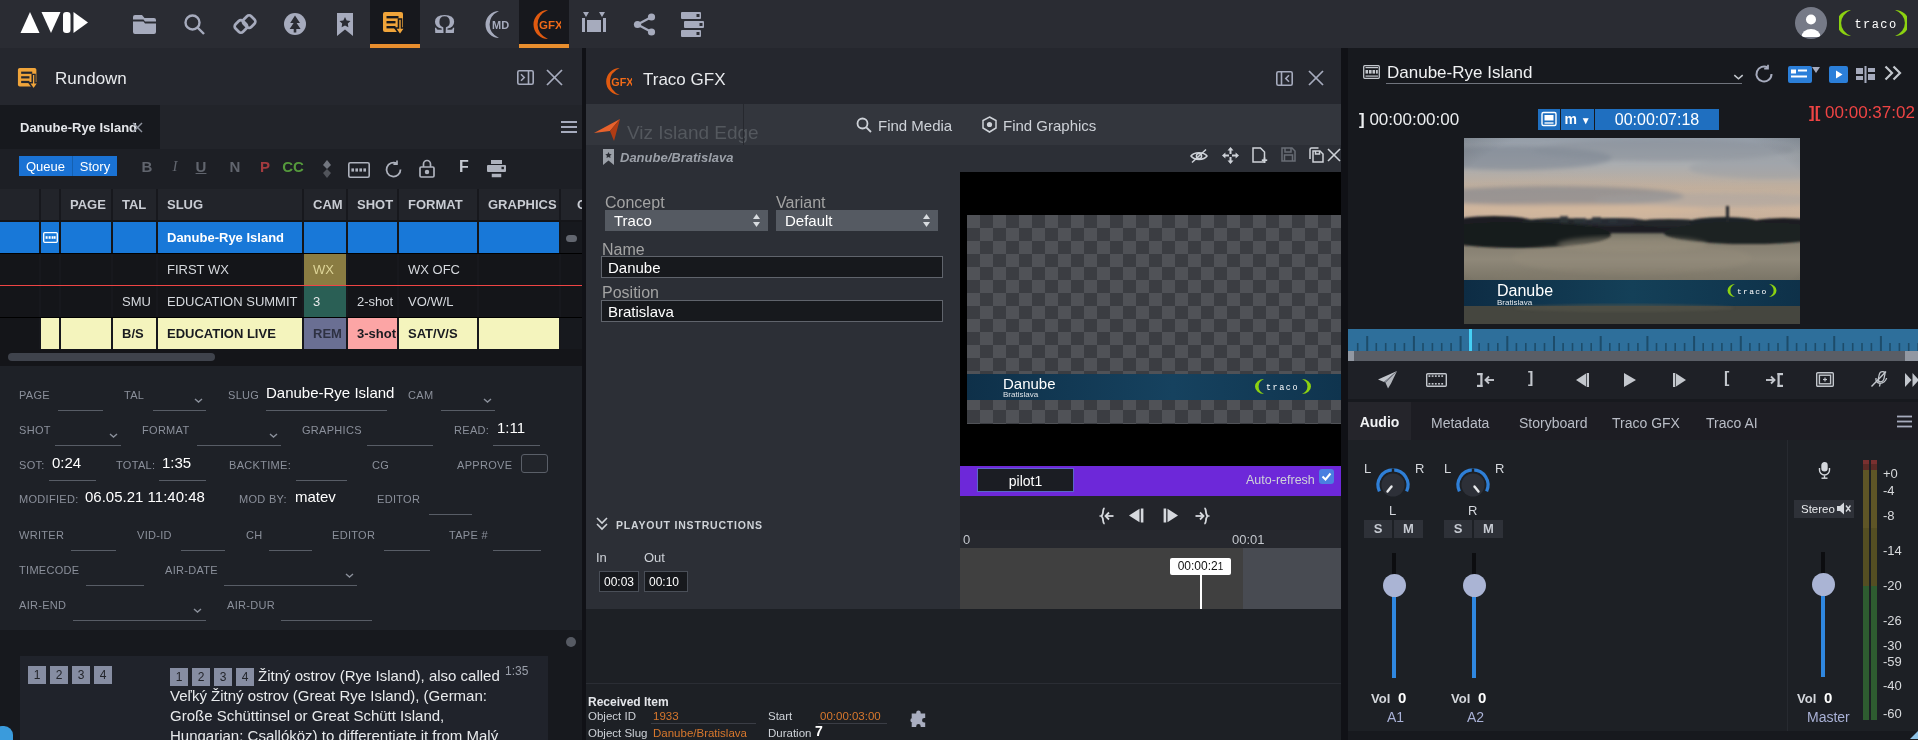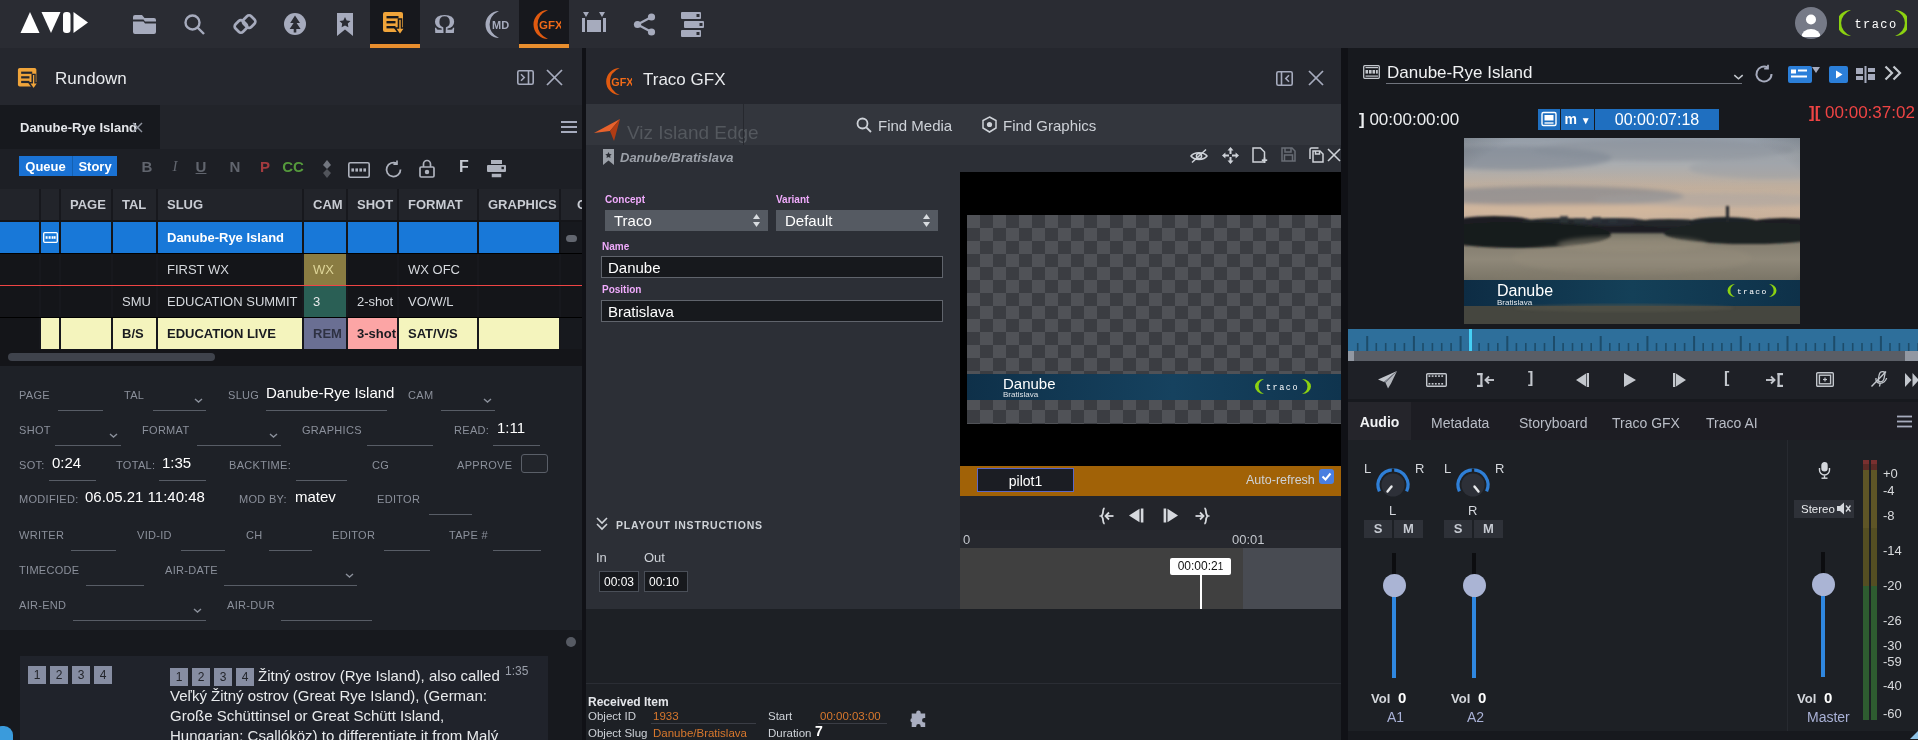--- a/index.html
+++ b/index.html
@@ -17,21 +17,21 @@
 
 #leftp  { position:absolute; left:0;    top:48px; width:582px;  height:692px; background:#17191e; }
 #midp   { position:absolute; left:586px; top:48px; width:755px; height:692px; background:#1d2025; }
 #rightp { position:absolute; left:1348px; top:48px; width:570px; height:692px; background:#17191e; }
 
 
 #lp-header { position:absolute; left:0; top:0; width:582px; height:57px; background:#25272e; }
 #lp-tabrow { position:absolute; left:0; top:57px; width:582px; height:44px; background:#22242a; }
 #lp-tab { position:absolute; left:0; top:0; width:160px; height:44px; background:#17191e; }
 #lp-toolbar { position:absolute; left:0; top:101px; width:582px; height:40px; background:#1d1f25; display:flex; align-items:center; }
-.btn-blue { background:#1a72d4; color:#fff; font-weight:bold; font-size:13px; height:20px; display:flex; align-items:center; justify-content:center; }
+.btn-blue { background:#1a72d4; color:#fff; font-weight:normal; font-size:13px; height:20px; display:flex; align-items:center; justify-content:center; }
 .tbi { top:9px; width:22px; text-align:center; font-size:15px; font-weight:bold; }
 #lp-table { position:absolute; left:0; top:141px; width:582px; height:177px; background:#141519; font-size:13px; }
 .trow { position:absolute; left:0; width:582px; display:flex; }
 .tc { flex:none; border-right:2px solid #17181d; display:flex; align-items:center; padding-left:9px; overflow:hidden; white-space:nowrap; }
 .c0 { width:41px; } .c1 { width:20px; padding-left:2px;} .c2 { width:52px; } .c3 { width:45px; } .c4 { width:146px; } .c5 { width:44px; } .c6 { width:51px; } .c7 { width:80px; } .c8 { width:82px; } .c9 { width:21px; border-right:none; }
 #lp-form { position:absolute; left:0; top:0; width:582px; height:692px; font-size:11px; color:#8b909b; }
 #lp-formbg { position:absolute; left:0; top:318px; width:582px; height:264px; background:#1e2127; }
 #lp-script { position:absolute; left:0; top:582px; width:582px; height:110px; background:#17191e; overflow:hidden; }
 .ul { border-bottom:1px solid #585d66; position:absolute; height:16px; }
 .formval { color:#fff; font-size:15px; position:absolute; }
@@ -40,21 +40,21 @@
 .numbox { display:inline-block; width:18px; height:18px; background:#868da2; color:#22242a; font-size:12px; text-align:center; line-height:18px; margin-right:4px; }
 
 
 #mp-header { position:absolute; left:0; top:0; width:755px; height:56px; background:#25272e; }
 #mp-subbar { position:absolute; left:0; top:56px; width:755px; height:41px; background:#33363d; }
 #mp-bmrow  { position:absolute; left:0; top:97px; width:755px; height:27px; background:#2c2f36; }
 #mp-body   { position:absolute; left:0; top:124px; width:755px; height:437px; background:#2c2f36; }
 #mp-preview { position:absolute; left:374px; top:0; width:381px; height:437px; background:#000; }
 #mp-bottom { position:absolute; left:0; top:561px; width:755px; height:131px; background:#1d2025; }
 .mp-input { position:absolute; background:#17191d; border:1px solid #60646c; color:#fff; font-size:15px; padding-left:6px; display:flex; align-items:center; }
-.mp-label { position:absolute; font-size:10px; color:#f0abfc;font-weight:bold; }
+.mp-label { position:absolute; font-size:16px; color:#a3a3a3; }
 .ddown { position:absolute; background:#555a62; color:#fff; font-size:15px; display:flex; align-items:center; padding-left:9px; }
 
 
 #rp-toprow { position:absolute; left:0; top:0; width:570px; height:48px; background:#17191e; }
 #rp-tabs { position:absolute; left:0; top:354px; width:570px; height:40px; background:#1d1d23; }
 #rp-audio { position:absolute; left:0; top:392px; width:570px; height:291px; background:#1d2025; }
 .icon { color:#a6abbd; }
 </style>
 </head>
 <body>
@@ -495,21 +495,21 @@
         <div class="abs" style="left:0;top:159px;width:374px;height:26px;background:linear-gradient(90deg,#0e3049,#16425f 55%,#0f344e)">
           <div class="abs" style="left:36px;top:1px;font-size:15px;color:#fff">Danube</div>
           <div class="abs" style="left:36px;top:16px;font-size:8px;color:#dfe3e8">Bratislava</div>
           <svg class="abs" style="left:286px;top:4px" width="60" height="17" viewBox="0 0 60 17">
               <path d="M11 1 A 9 7.5 0 0 0 11 16 A 10.6 8.6 0 0 1 11 1 Z" fill="#8cd211"></path>
               <path d="M49 1 A 9 7.5 0 0 1 49 16 A 10.6 8.6 0 0 0 49 1 Z" fill="#8cd211"></path>
               <text x="13" y="12" font-size="8.5" fill="#fff" font-family="Liberation Mono" letter-spacing="1.5">traco</text>
             </svg>
         </div>
       </div>
-      <div class="abs" style="left:0;top:294px;width:381px;height:30px;background:#a16207">
+      <div class="abs" style="left:0;top:294px;width:381px;height:30px;background:#6d28d9">
         <div class="abs" style="left:17px;top:2px;width:97px;height:24px;border:1px solid #5a67c8;background:#1b1d23;color:#fff;font-size:14px;text-align:center;line-height:24px">pilot1</div>
         <div class="abs" style="left:286px;top:7px;font-size:12.5px;color:#ced2d8">Auto-refresh</div>
         <div class="abs" style="left:359px;top:3px;width:15px;height:15px;background:#4a7fe0;border-radius:3px">
             <svg width="15" height="15" viewBox="0 0 15 15" fill="none" stroke="#fff" stroke-width="2">
               <path d="M3.5 7.5 L6.5 10.5 L11.5 4.5"></path>
             </svg>
           </div>
       </div>
       <div class="abs" style="left:0;top:324px;width:381px;height:34px;background:#23252b;color:#d6d9de">
         <svg class="abs" style="left:139px;top:11px" width="16" height="18" viewBox="0 0 16 18" fill="none" stroke="#d6d9de" stroke-width="1.8">

